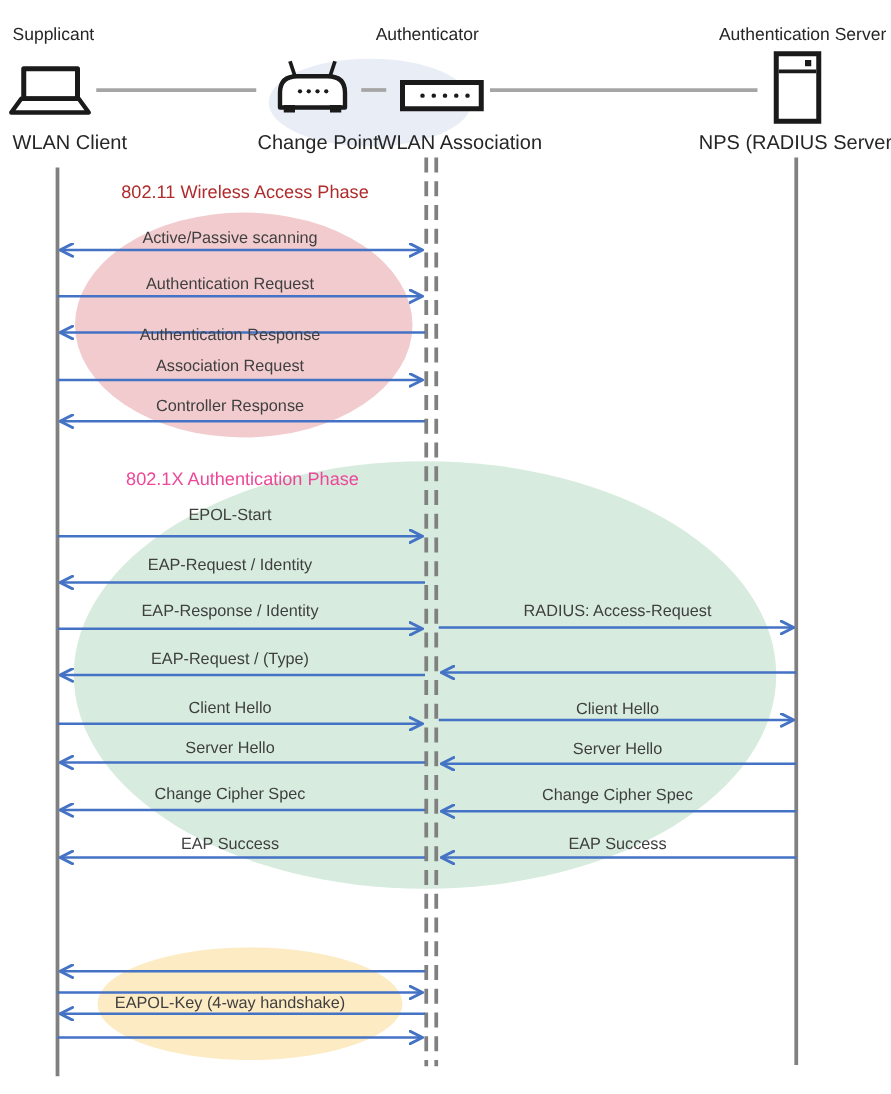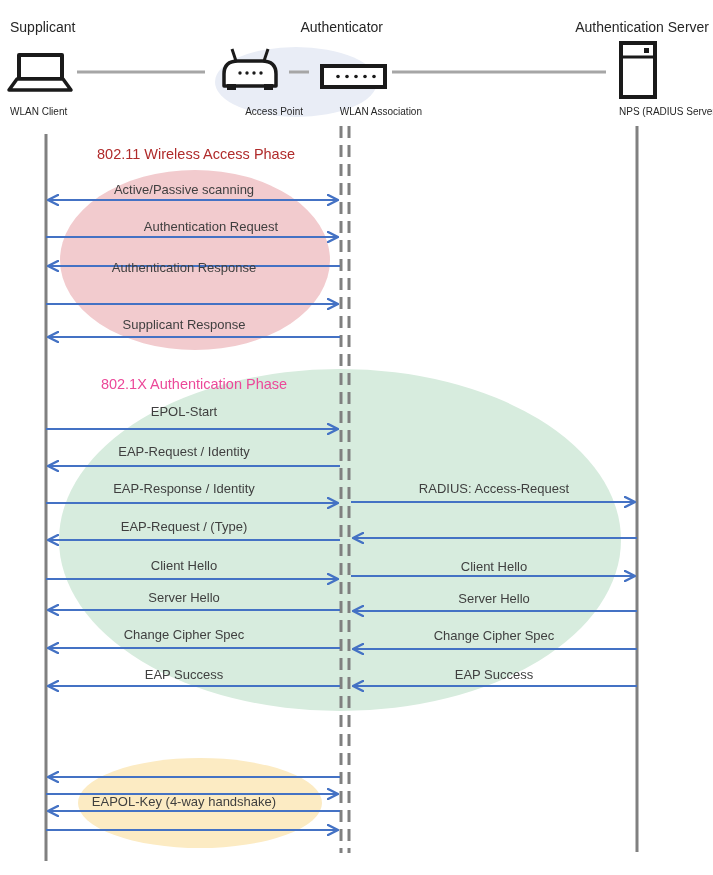--- a/index.html
+++ b/index.html
@@ -3,21 +3,21 @@
 <meta charset="utf-8">
 <style>
   html,body{margin:0;padding:0;background:#fff;}
   #canvas{
     position:relative;width:713px;height:875px;background:#fff;overflow:hidden;
     font-family:"Liberation Sans",sans-serif;
   }
   #diagram-svg{position:absolute;left:0;top:0;z-index:1;}
   .lbl{position:absolute;z-index:2;white-space:nowrap;}
   .actor{font-size:14px;color:#262626;}
-  .device{font-size:10px;color:#262626;}
+  .device{font-size:16px;color:#262626;}
   .msg{font-size:13px;line-height:16px;color:#3F3F3F;text-align:center;}
   .msg.left-span{left:46px;width:276px;}
   .msg.right-span{left:351px;width:286px;}
   .phase-title{font-size:14.5px;line-height:19px;text-align:center;}
   .center{text-align:right;}
 </style>
 </head>
 <body>
 
 <div id="canvas">
@@ -111,31 +111,32 @@
       <line x1="637" y1="649" x2="354" y2="649" marker-end="url(#ah)"></line>
       <line x1="637" y1="686" x2="354" y2="686" marker-end="url(#ah)"></line>
     </g>
   </svg>
 
   <div class="lbl actor" style="left:10px;top:19px;">Supplicant</div>
   <div class="lbl actor center" style="left:223px;top:19px;width:160px;">Authenticator</div>
   <div class="lbl actor center" style="left:557px;top:19px;width:152px;">Authentication Server</div>
 
   <div class="lbl device" style="left:10px;top:106px;">WLAN Client</div>
-  <div class="lbl device center" style="left:183px;top:106px;width:120px;">Access Point</div>
+  <div class="lbl device center" style="left:183px;top:106px;width:120px;">Change Point</div>
   <div class="lbl device center" style="left:302px;top:106px;width:120px;">WLAN Association</div>
   <div class="lbl device center" style="left:555px;top:106px;width:164px;">NPS (RADIUS Server)</div>
 
   <div class="lbl phase-title" style="left: 46px; top: 145px; width: 300px; color: rgb(176, 43, 43);">802.11 Wireless Access Phase</div>
   <div class="lbl phase-title" style="left: 44px; top: 375px; width: 300px; color: #ec4899;">802.1X Authentication Phase</div>
 
   <div class="lbl msg left-span" style="top:182px;">Active/Passive scanning</div>
-  <div class="lbl msg left-span" style="top:219px;margin-left:27px;">Authentication Request</div>
+  <div class="lbl msg left-span" style="top:219px;">Authentication Request</div>
   <div class="lbl msg left-span" style="top:260px;">Authentication Response</div>
-  <div class="lbl msg left-span" style="top:317px;">Supplicant Response</div>
+  <div class="lbl msg left-span" style="top:285px;">Association Request</div>
+  <div class="lbl msg left-span" style="top:317px;">Controller Response</div>
   <div class="lbl msg left-span" style="top:404px;">EPOL-Start</div>
   <div class="lbl msg left-span" style="top:444px;">EAP-Request / Identity</div>
   <div class="lbl msg left-span" style="top:481px;">EAP-Response / Identity</div>
   <div class="lbl msg left-span" style="top:519px;">EAP-Request / (Type)</div>
   <div class="lbl msg left-span" style="top:558px;">Client Hello</div>
   <div class="lbl msg left-span" style="top:590px;">Server Hello</div>
   <div class="lbl msg left-span" style="top:627px;">Change Cipher Spec</div>
   <div class="lbl msg left-span" style="top:667px;">EAP Success</div>
   <div class="lbl msg left-span" style="top:794px;">EAPOL-Key (4-way handshake)</div>
 

